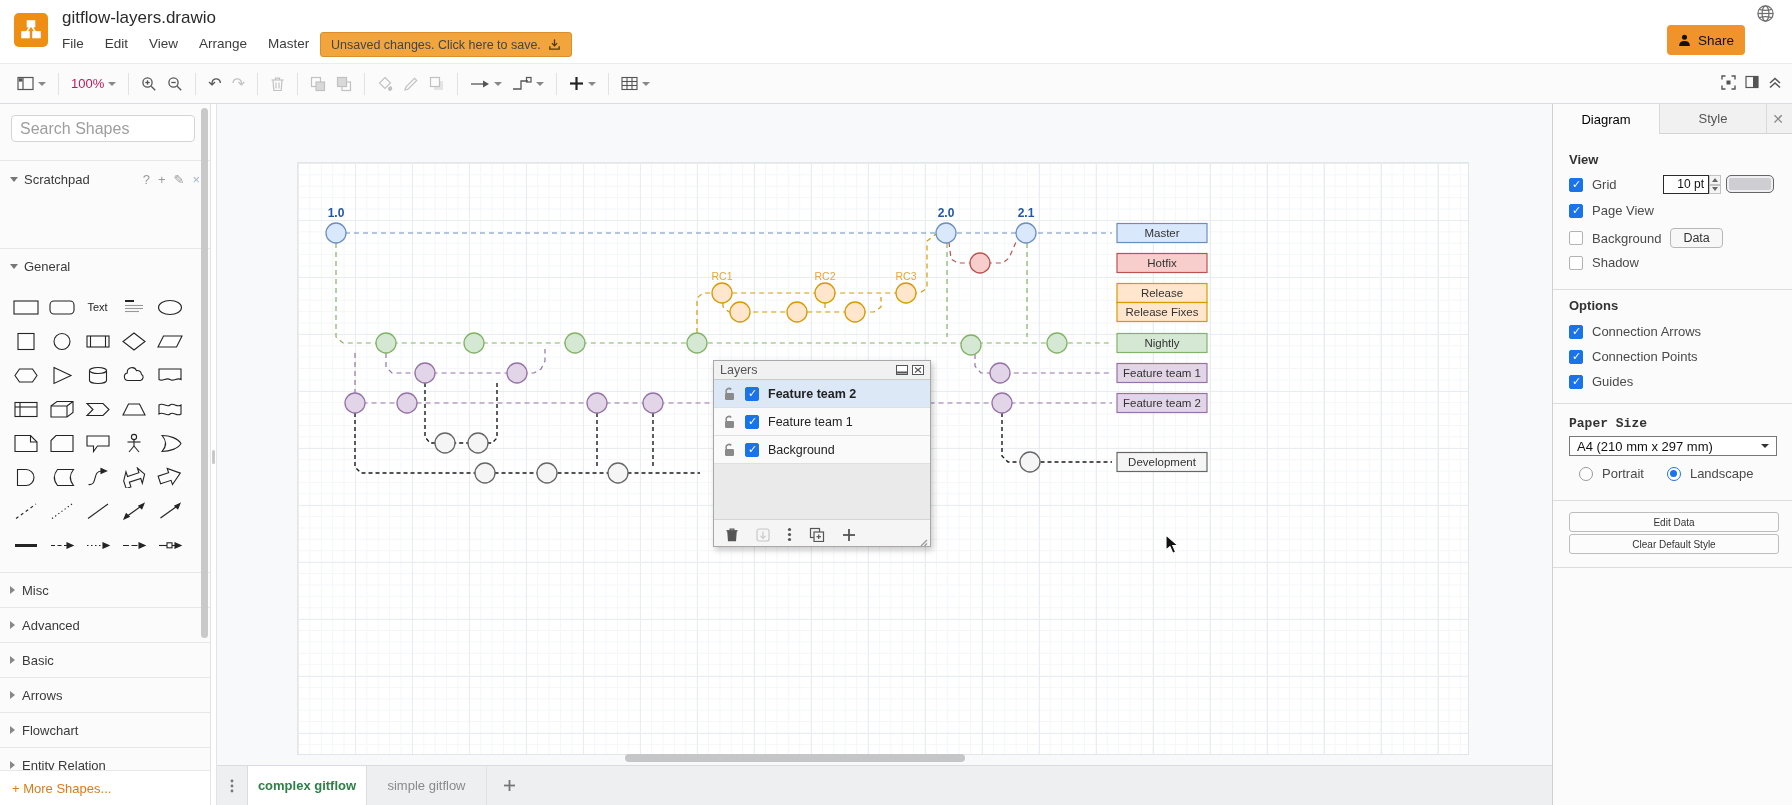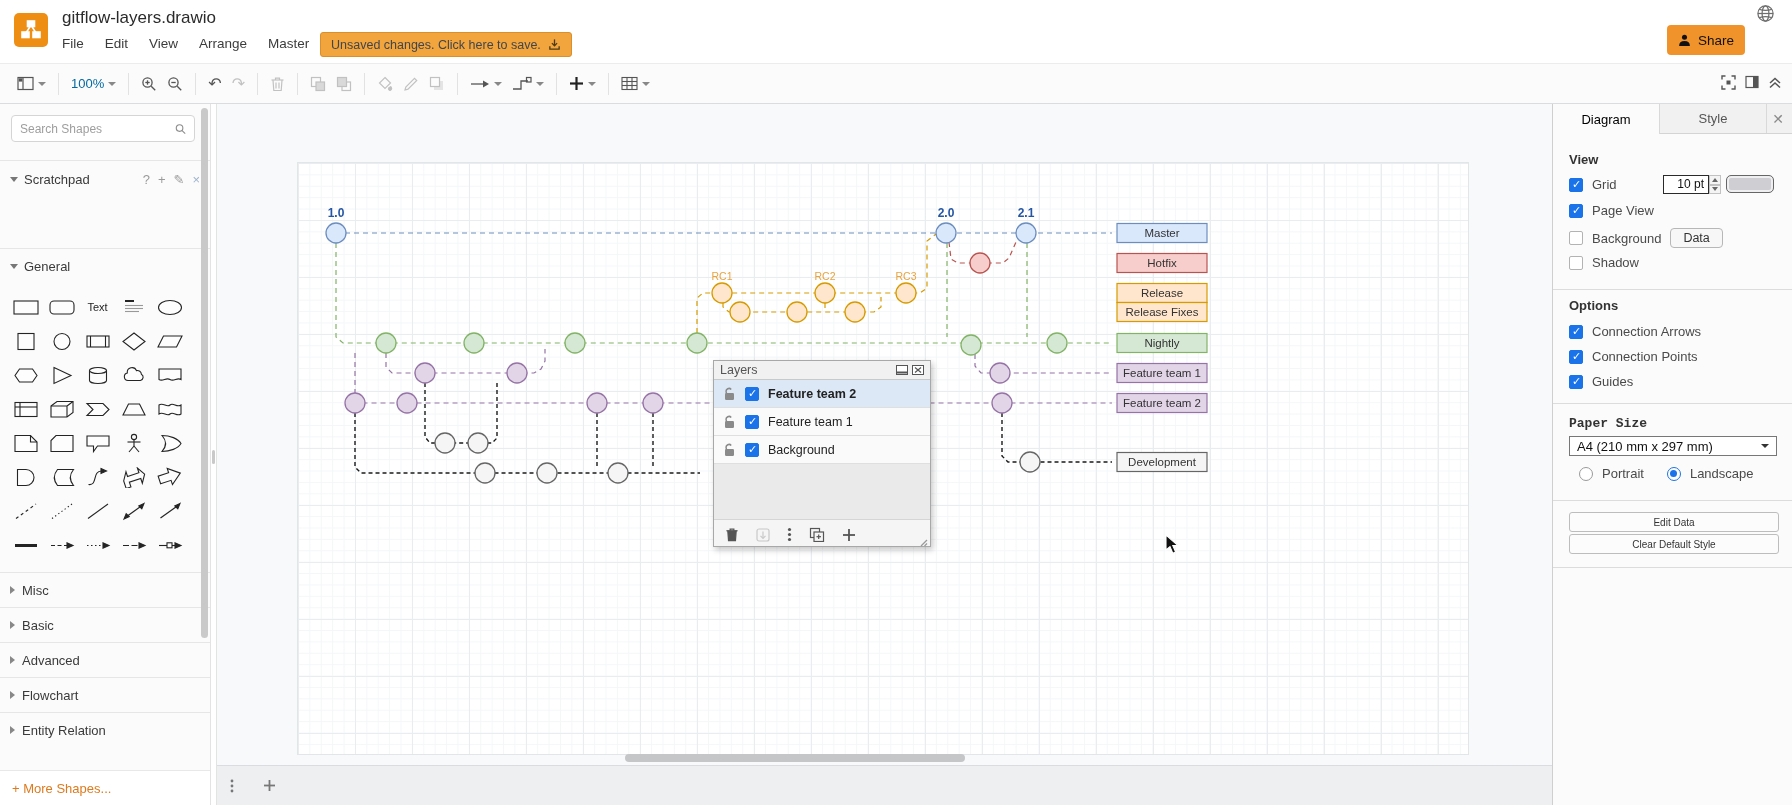--- a/index.html
+++ b/index.html
@@ -15,29 +15,29 @@
   .menu-item { font-size:13.5px; color:#3c3c3c; cursor:default; }
   .unsaved-btn { position:absolute; left:320px; top:32px; height:25px; background:#f2a43d; border:1px solid #d98f2b; border-radius:3px; display:flex; align-items:center; gap:7px; padding:0 10px; font-size:12.5px; color:#41464c; }
   .globe { position:absolute; left:1756px; top:4px; }
   .share-btn { position:absolute; left:1667px; top:25px; width:78px; height:30px; background:#f0932b; border-radius:4px; display:flex; align-items:center; justify-content:center; gap:7px; font-size:13.5px; color:#111; }
 
   
   .toolbar { position:absolute; left:0; top:64px; width:1792px; height:40px; background:#fbfbfb; border-bottom:1px solid #dadce0; display:flex; align-items:center; padding-left:12px; z-index:4; }
   .tb-btn { display:flex; align-items:center; gap:4px; padding:4px 5px; border-radius:2px; }
   .tb-sep { width:1px; height:22px; background:#e2e2e2; margin:0 7px; }
   .caret { width:0; height:0; border-left:4px solid transparent; border-right:4px solid transparent; border-top:4px solid #888; }
-  .zoom-text { font-size:13px; color:#0369a1; }
+  .zoom-text { font-size:13px; color:#be185d; }
   .glyph { font-family:"DejaVu Sans",sans-serif; font-size:16px; line-height:16px; }
   .dis { opacity:.34; }
   .tb-right { position:absolute; right:10px; top:0; height:40px; display:flex; align-items:center; gap:9px; }
 
   
   .sidebar { position:absolute; left:0; top:104px; width:210px; height:666px; background:#fbfbfb; overflow:hidden; z-index:2; }
   .search-wrap { position:absolute; left:11px; top:11px; width:184px; height:27px; background:#fff; border:1px solid #d5d5d5; border-radius:4px; display:flex; align-items:center; padding:0 8px; }
-  .search-wrap input { border:none; outline:none; flex:1; font-size:12px; color:#333; background:transparent; font-family:inherit; }
+  .search-wrap input { border:none; outline:none; flex:1; font-size:16px; color:#333; background:transparent; font-family:inherit; }
   .search-wrap input::placeholder { color:#9e9e9e; }
   .hline { position:absolute; left:0; width:210px; height:1px; background:#e6e6e6; }
   .pad-head { position:absolute; left:0; top:62px; width:210px; height:26px; display:flex; align-items:center; padding:0 10px; font-size:13px; color:#3a3a3a; }
   .pad-tools { margin-left:auto; display:flex; gap:8px; font-size:13px; color:#9a9a9a; }
   .caret-open { width:0; height:0; border-left:4px solid transparent; border-right:4px solid transparent; border-top:5px solid #777; margin-right:6px; }
   .caret-closed { width:0; height:0; border-top:4px solid transparent; border-bottom:4px solid transparent; border-left:5px solid #888; margin-right:7px; }
   .drag-box { position:absolute; left:12px; top:97px; width:182px; height:37px; border:2px dotted #c3c3c3; border-radius:16px; display:flex; align-items:center; justify-content:center; font-size:13px; color:#9e9e9e; }
   .gen-head { position:absolute; left:0; top:148px; width:210px; height:28px; display:flex; align-items:center; padding:0 10px; font-size:13px; color:#3a3a3a; }
   .shape-grid { position:absolute; left:8px; top:186px; width:186px; display:grid; grid-template-columns:repeat(5,35px); grid-auto-rows:34px; column-gap:1px; }
   .shape-cell { display:flex; align-items:center; justify-content:center; }
@@ -593,25 +593,29 @@
           </svg>
         </div>
       </div>
     <div class="side-sections" id="side-sections">
         <div class="side-section">
           <span class="caret-closed"></span>
           <span>Misc</span>
         </div>
         <div class="side-section">
           <span class="caret-closed"></span>
-          <span>Basic</span>
+          <span>Advanced</span>
         </div>
         <div class="side-section">
           <span class="caret-closed"></span>
-          <span>Advanced</span>
+          <span>Basic</span>
+        </div>
+        <div class="side-section">
+          <span class="caret-closed"></span>
+          <span>Arrows</span>
         </div>
         <div class="side-section">
           <span class="caret-closed"></span>
           <span>Flowchart</span>
         </div>
         <div class="side-section">
           <span class="caret-closed"></span>
           <span>Entity Relation</span>
         </div>
       </div>
@@ -801,20 +805,24 @@
   <div class="tabbar">
     <div class="tab-dots">
       <svg width="4" height="14" viewBox="0 0 4 14">
           <g fill="#777">
             <circle cx="2" cy="2" r="1.4"></circle>
             <circle cx="2" cy="7" r="1.4"></circle>
             <circle cx="2" cy="12" r="1.4"></circle>
           </g>
         </svg>
     </div>
+    <span id="page-tabs" style="display:flex;">
+        <div class="page-tab active">complex gitflow</div>
+        <div class="page-tab">simple gitflow</div>
+      </span>
     <div class="tab-add">
       <svg width="13" height="13" viewBox="0 0 13 13">
           <g stroke="#777" stroke-width="1.8">
             <line x1="6.5" y1="1" x2="6.5" y2="12"></line>
             <line x1="1" y1="6.5" x2="12" y2="6.5"></line>
           </g>
         </svg>
     </div>
   </div>
 

